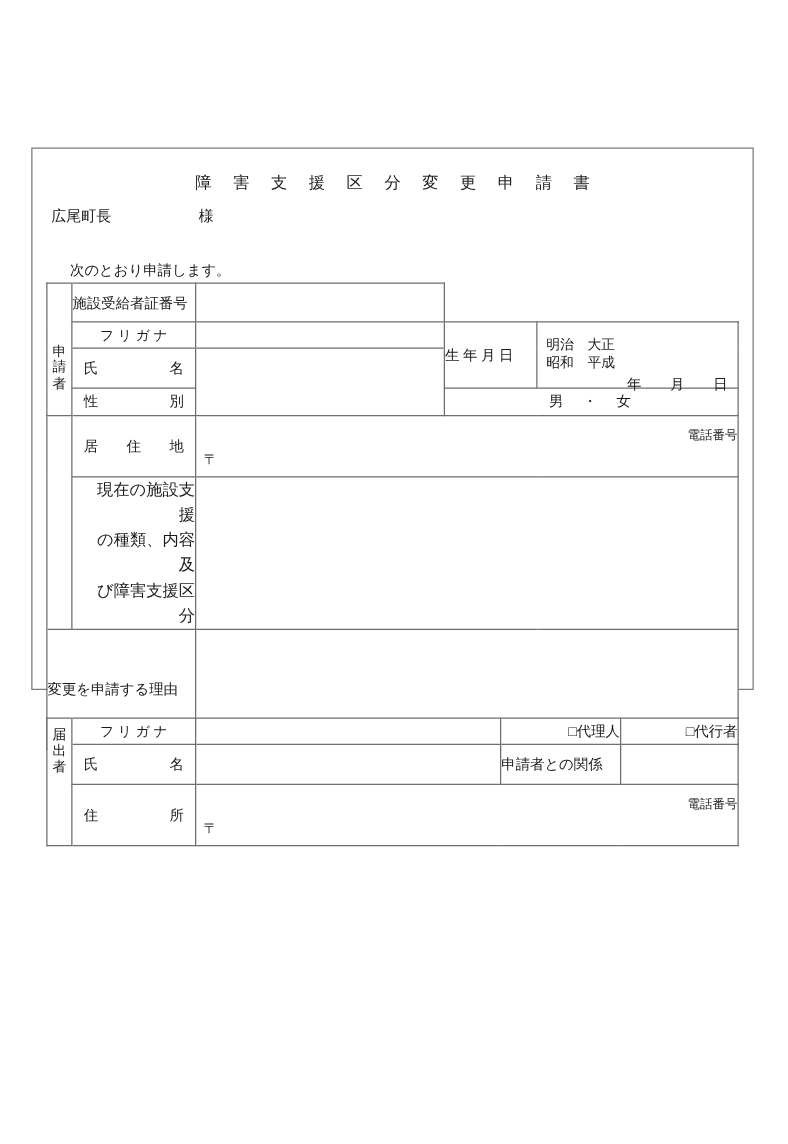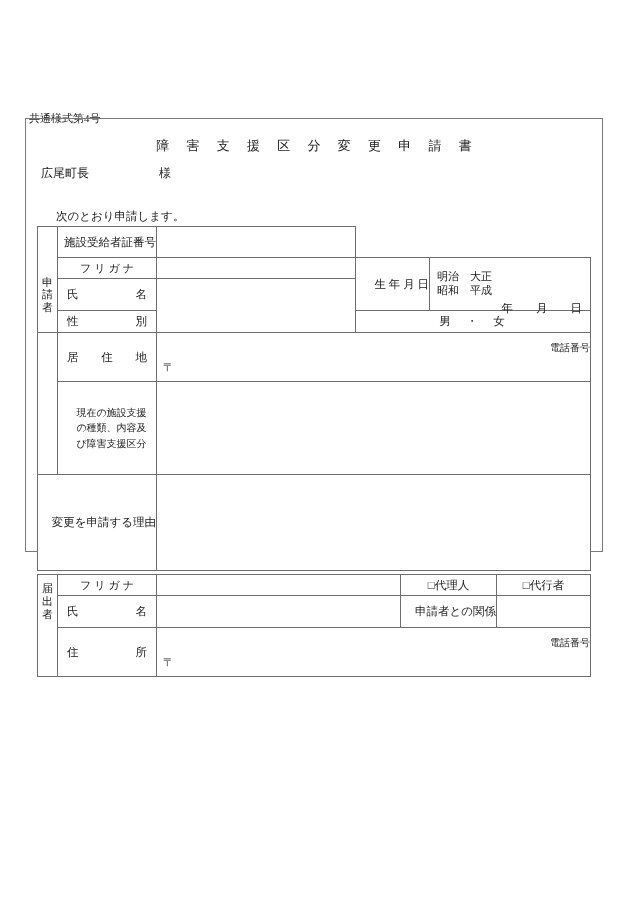--- a/index.html
+++ b/index.html
@@ -112,33 +112,33 @@
     text-align: center;
     font-size: 11px;
     line-height: 1.15;
   }
   .v-label span {
     display: block;
   }
 
   
   .lbl {
-    text-align: right;
+    text-align: left;
     font-size: 11.5px;
   }
   .lbl-spread {
     text-align: justify;
     text-align-last: justify;
     padding: 0 9px !important;
     font-size: 11.5px;
   }
   .lbl-multiline {
-    text-align: center;
+    text-align: right;
     padding: 0 0 0 9px !important;
-    font-size: 10px;
+    font-size: 13px;
     line-height: 1.55;
   }
 
   
   .furigana-cell {
     border-bottom: 1px dotted #8a8a8a !important;
     text-align: center;
     font-size: 11px;
     letter-spacing: 3px;
     text-indent: 3px;
@@ -204,29 +204,28 @@
     margin-top: 24px;
   }
 
   .gender-opts {
     text-align: center;
     font-size: 11.5px;
     letter-spacing: 2px;
     margin-top: 40px;
   }
   .checkbox-cell {
-    text-align: center;
+    text-align: right;
     font-size: 11.5px;
   }
 </style>
 </head>
 <body>
 
 <div class="form-meta">
-  <div>共通様式第4号</div>
 </div>
 
 <div class="page-frame">
 
   <div class="doc-title">障 害 支 援 区 分 変 更 申 請 書</div>
 
   <div class="addressee">
     <span>広尾町長</span>
     <span class="honorific">様</span>
   </div>

